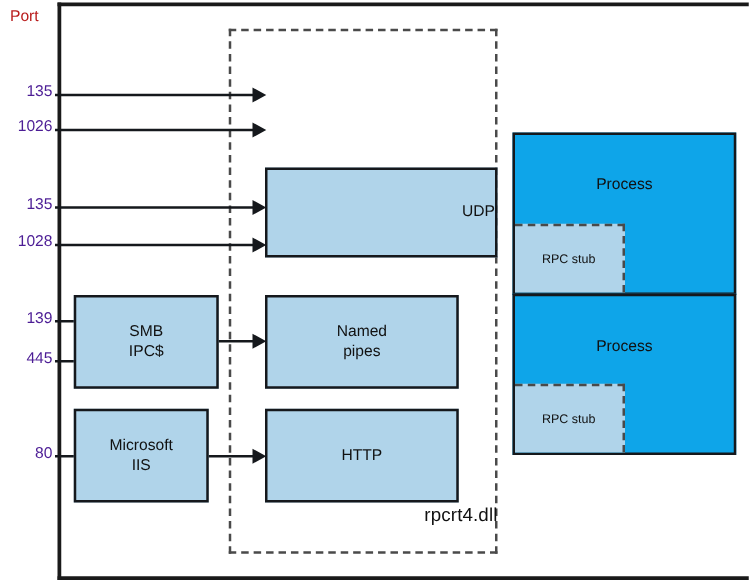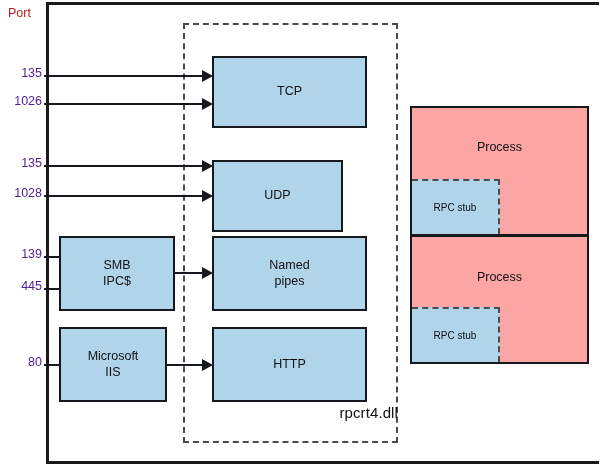--- a/index.html
+++ b/index.html
@@ -70,32 +70,32 @@
     justify-content: center;
     text-align: center;
     font-size: 12.5px;
     line-height: 1.25;
     color: #111111;
   }
   .fbox span { display: block; }
 
   
   #box-tcp         { left: 212px; top: 56px;  width: 155px; height: 72px; }
-  #box-udp         { left: 212px; top: 160px; width: 131px; height: 72px; }
+  #box-udp         { left: 212px; top: 134px; width: 186px; height: 72px; justify-content: flex-end; }
   #box-namedpipes  { left: 212px; top: 236px; width: 155px; height: 75px; }
   #box-http        { left: 212px; top: 327px; width: 155px; height: 75px; }
 
   
   #box-smb         { left: 59px;  top: 236px; width: 116px; height: 75px; }
   #box-iis         { left: 59px;  top: 327px; width: 108px; height: 75px; }
 
   
   .process-box {
     border: 2.5px solid #15181c;
-    background: #fca5a5;
+    background: #0ea5e9;
     box-sizing: border-box;
   }
   #process-1 { left: 410px; top: 106px; width: 179px; height: 130px; }
   #process-2 { left: 410px; top: 235px; width: 179px; height: 129px; }
 
   .process-label {
     position: absolute;
     left: 0;
     width: 100%;
     text-align: center;
@@ -198,25 +198,20 @@
       <span>IPC$</span>
     </div>
   </div>
   <div class="abs fbox" id="box-iis">
     <div>
       <span>Microsoft</span>
       <span>IIS</span>
     </div>
   </div>
 
-  <div class="abs fbox" id="box-tcp">
-    <div>
-      <span>TCP</span>
-    </div>
-  </div>
   <div class="abs fbox" id="box-udp">
     <div>
       <span>UDP</span>
     </div>
   </div>
   <div class="abs fbox" id="box-namedpipes">
     <div>
       <span>Named</span>
       <span>pipes</span>
     </div>

